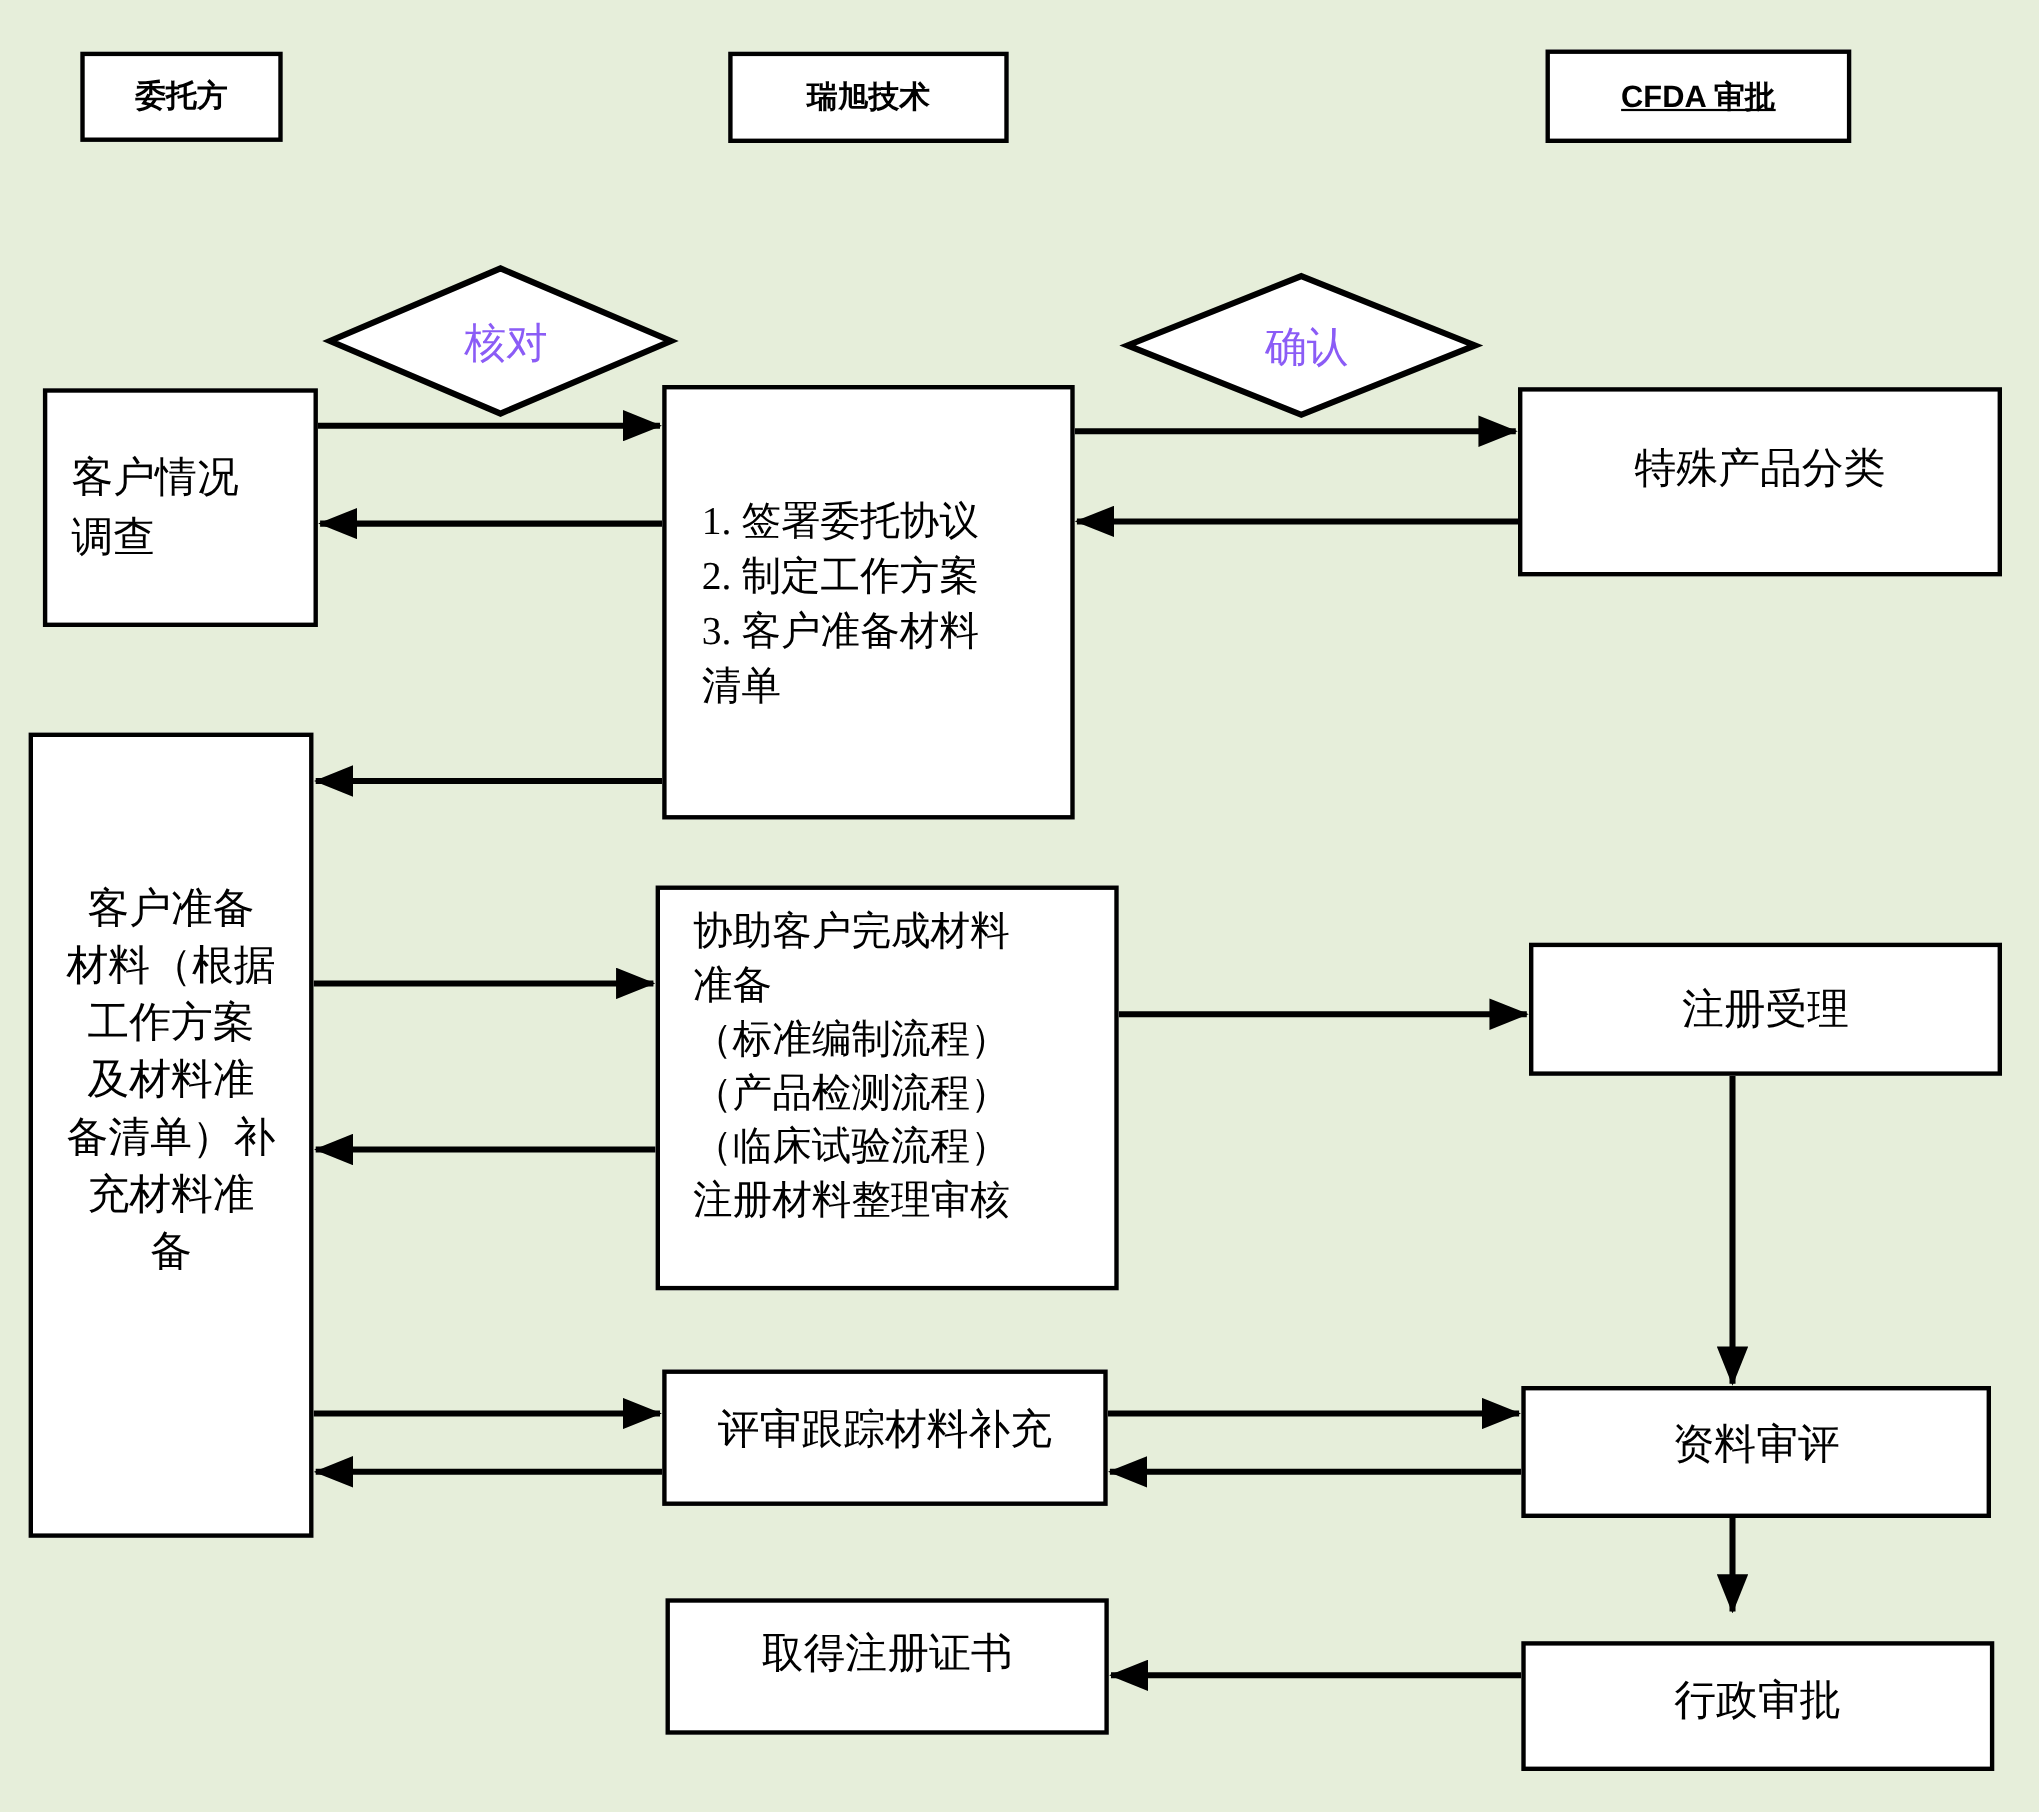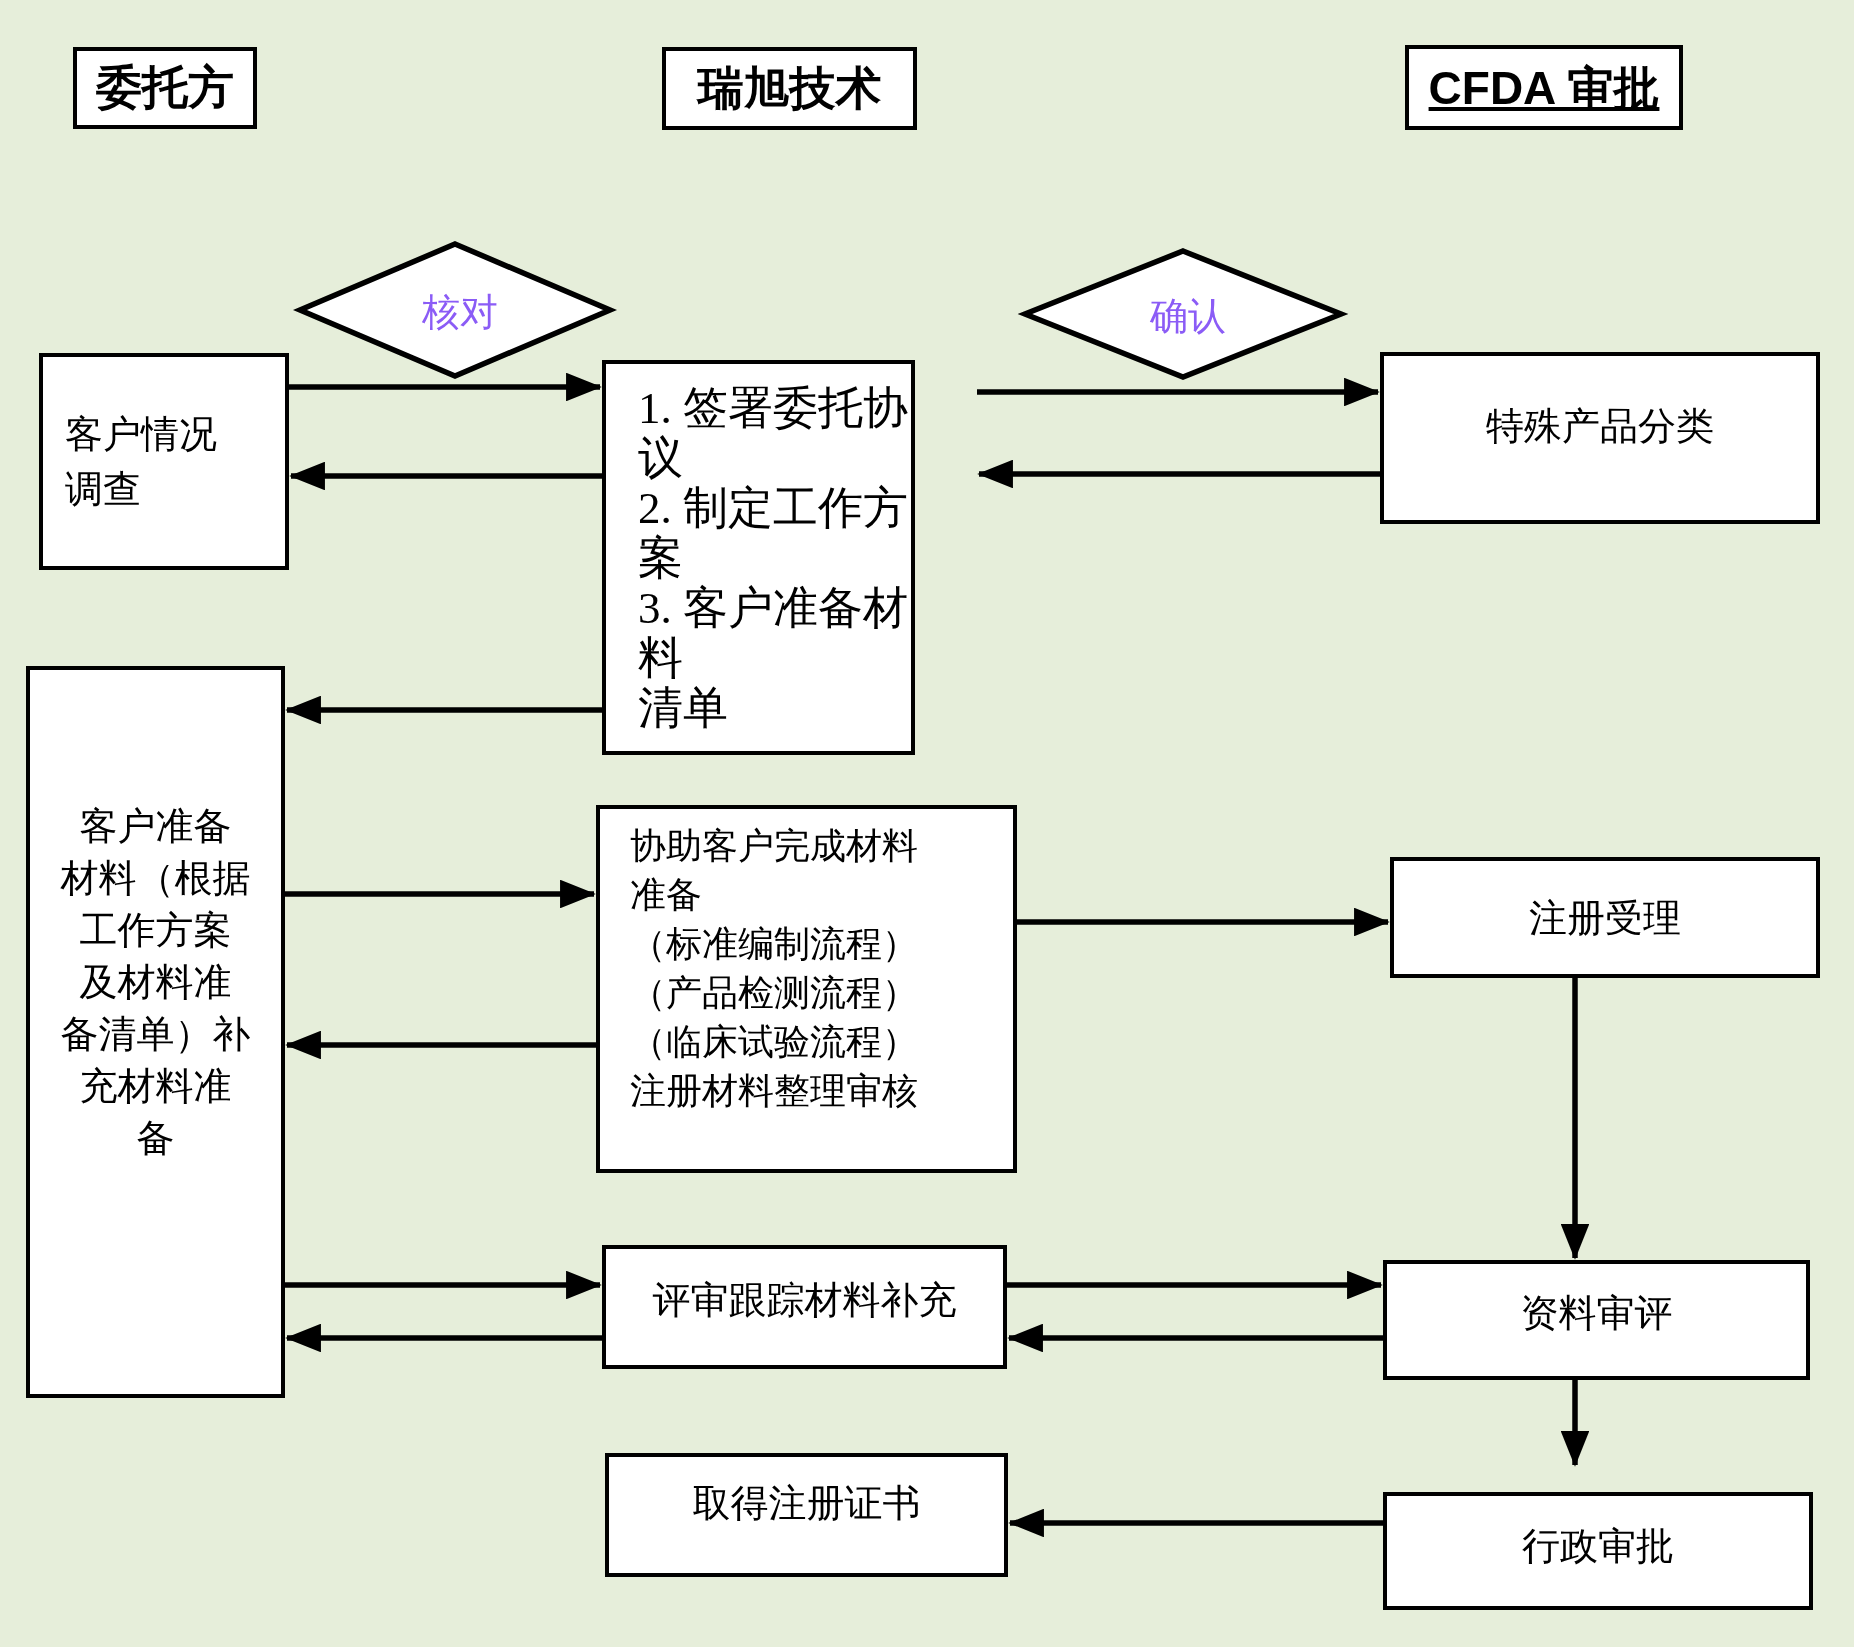--- a/index.html
+++ b/index.html
@@ -28,40 +28,40 @@
     color:#000000;
     display:flex;
     align-items:center;
     justify-content:center;
     white-space:pre-line;
     font-size:38px;
     line-height:50px;
   }
   .header{
     font-weight:bold;
-    font-size:46px;
+    font-size:28px;
   }
   .header.sans{
     font-family:"Liberation Sans","DejaVu Sans",sans-serif;
     text-decoration:underline;
   }
   .left-text{
     justify-content:flex-start;
     text-align:left;
   }
   .diamond-label{
     position:absolute;
     transform:translate(-50%,-50%);
     font-size:38px;
     color:#8b5cf6;
     background:transparent;
     white-space:nowrap;
   }
   #n-client-survey{ left:39px; top:353px; width:250px; height:217px; padding-left:22px; line-height:55px;}
-  #n-agreement{ left:602px; top:360px; width:313px; height:395px; padding-left:32px; font-size:45px;}
+  #n-agreement{ left:602px; top:350px; width:375px; height:395px; padding-left:32px; font-size:36px;}
   #n-special-classification{ left:1380px; top:352px; width:440px; height:172px; padding-bottom:24px;}
   #n-client-materials{ left:26px; top:666px; width:259px; height:732px; padding-bottom:100px; line-height:52px; text-align:center;}
   #n-assist-materials{ left:596px; top:805px; width:421px; height:368px; padding-left:30px; padding-top:20px; padding-bottom:60px; font-size:36px; line-height:49px;}
   #n-registration-acceptance{ left:1390px; top:857px; width:430px; height:121px;}
   #n-review-tracking{ left:602px; top:1245px; width:405px; height:124px; padding-bottom:14px;}
   #n-data-review{ left:1383px; top:1260px; width:427px; height:120px; padding-bottom:14px;}
   #n-certificate{ left:605px; top:1453px; width:403px; height:124px; padding-bottom:24px;}
   #n-administrative-approval{ left:1383px; top:1467px; width:430px; height:118px; padding-bottom:10px;margin-top:25px;}
   #h-client{ left:73px; top:47px; width:184px; height:82px;}
   #h-ruixu{ left:662px; top:47px; width:255px; height:83px;}

